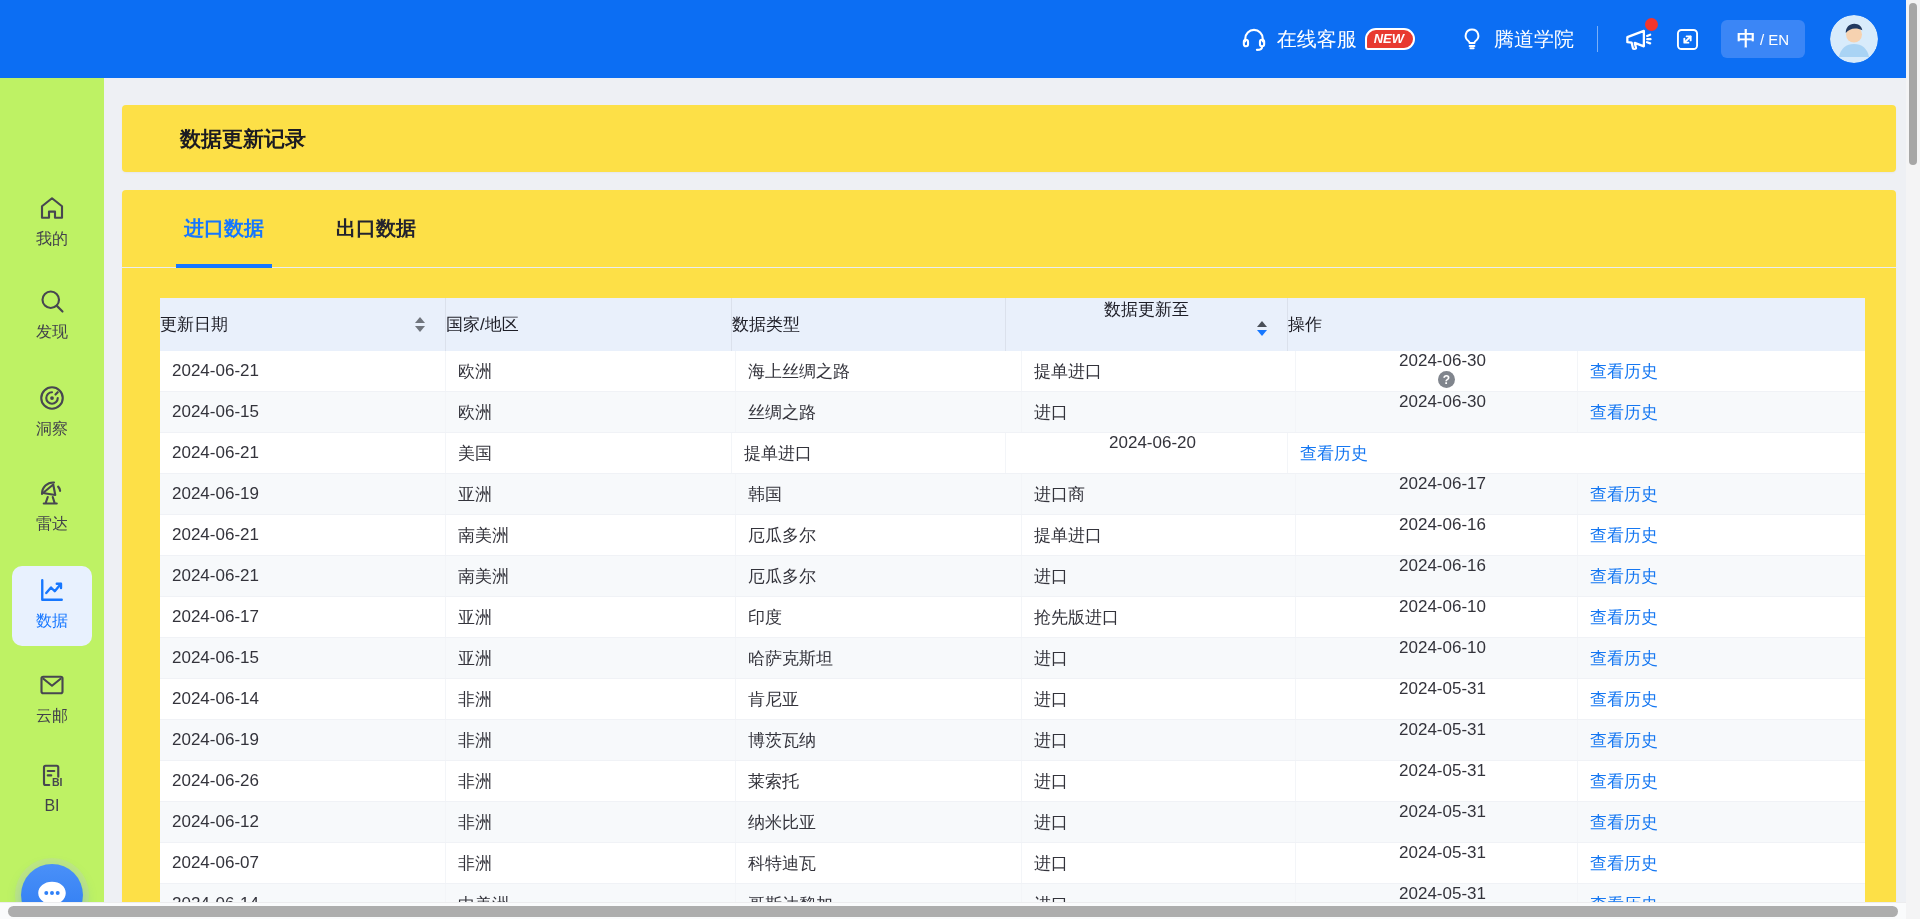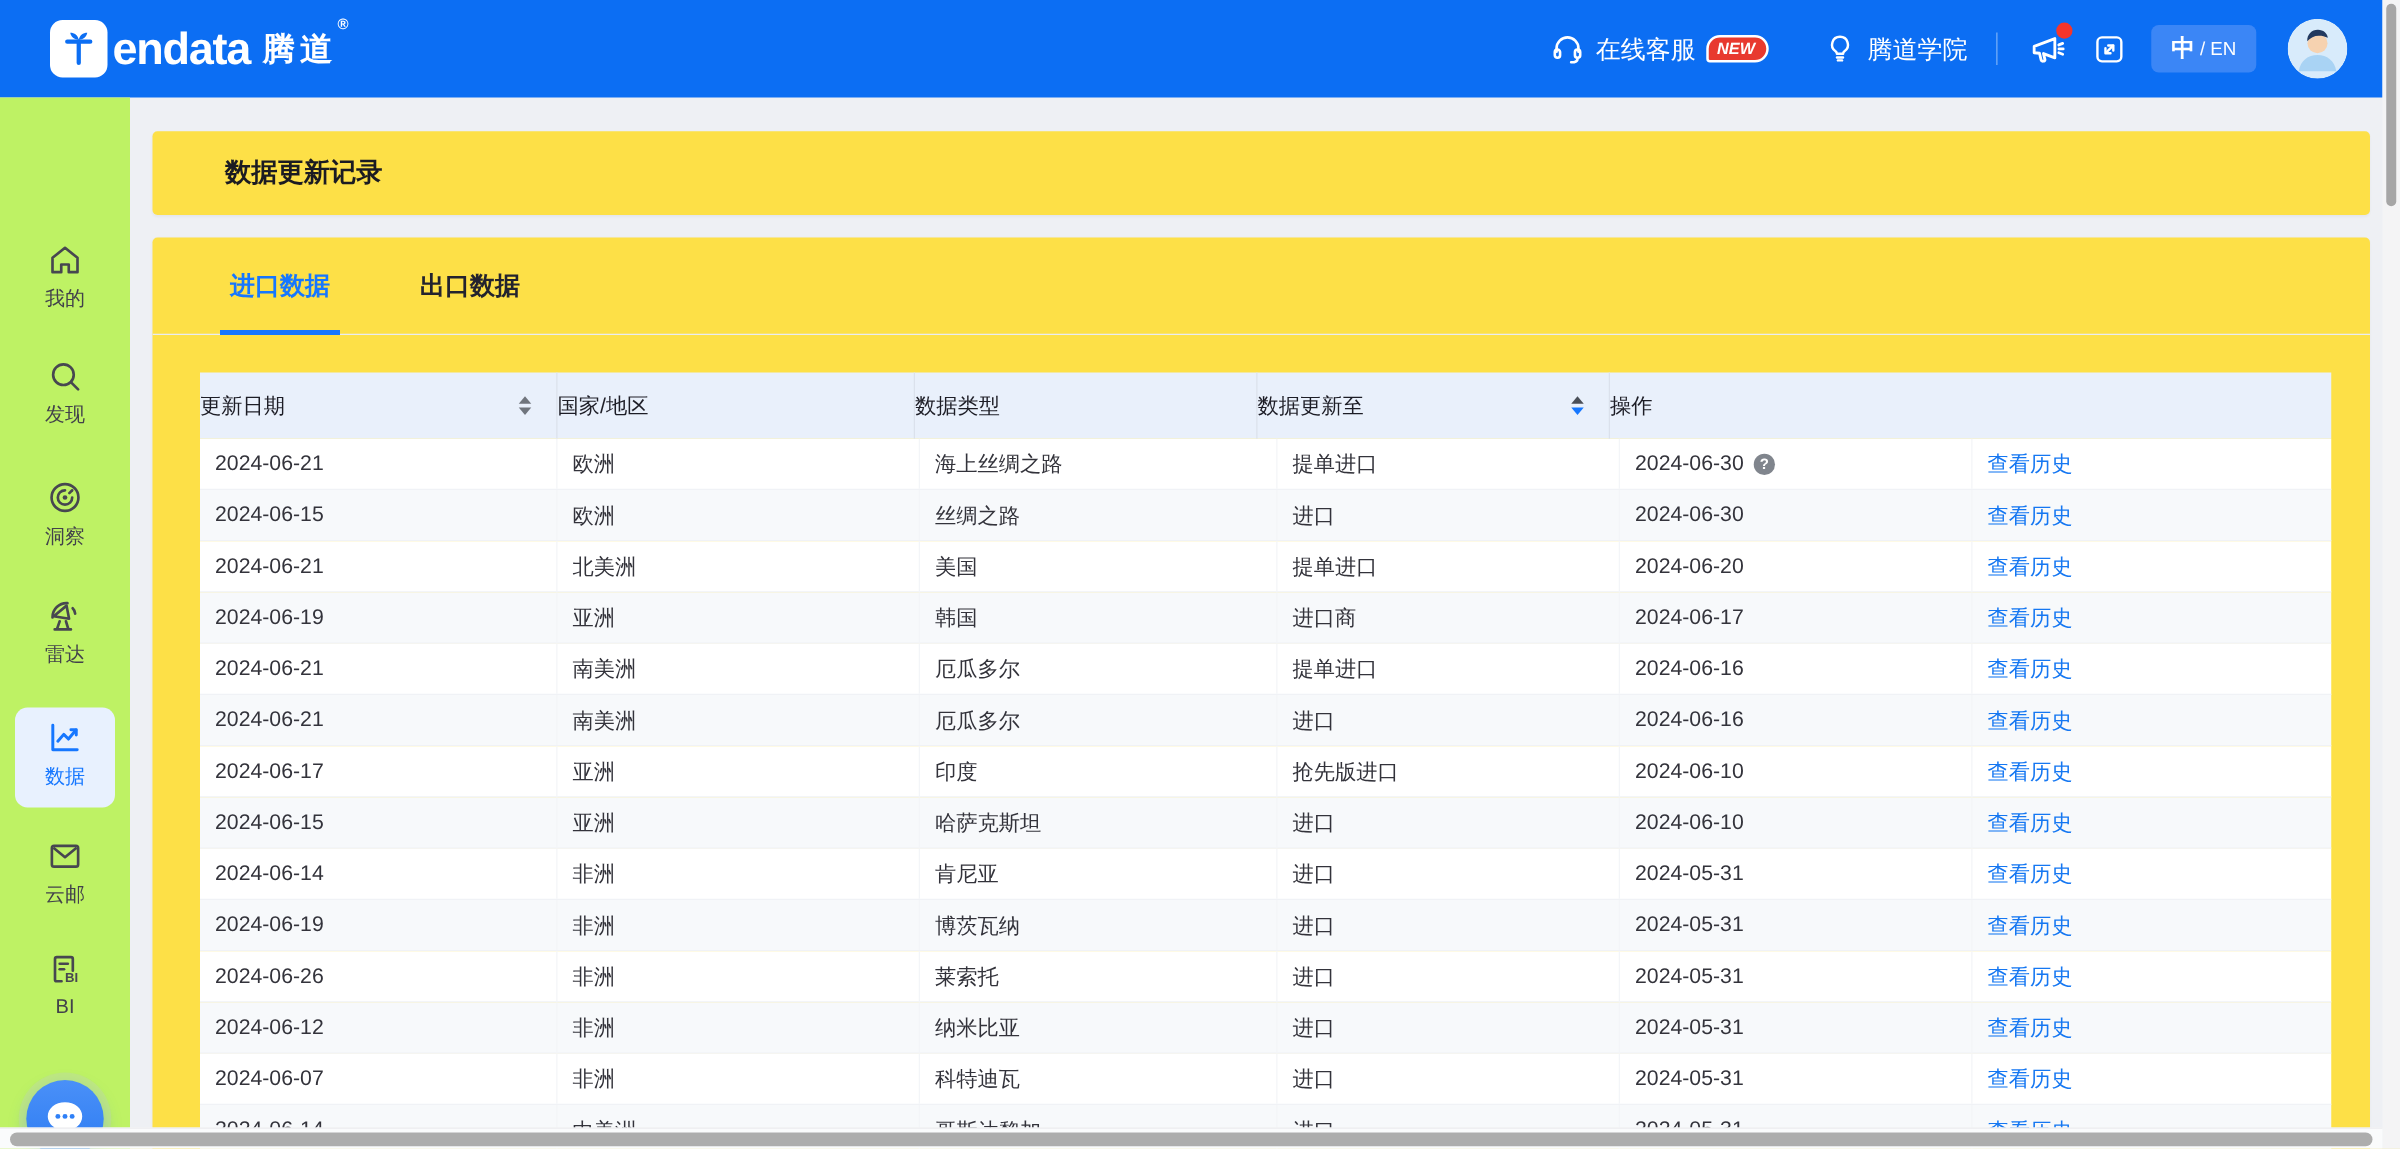--- a/index.html
+++ b/index.html
@@ -55,48 +55,36 @@
   .th:last-child { border-right:none;text-align:center; }
   .sorters { margin-left:auto; margin-right:20px; display:flex; flex-direction:column; gap:3px; cursor:pointer; }
   .caret-up { width:0; height:0; border-left:5px solid transparent; border-right:5px solid transparent; border-bottom:6px solid #70757d; }
   .caret-down { width:0; height:0; border-left:5px solid transparent; border-right:5px solid transparent; border-top:6px solid #70757d; }
   .sorters.desc .caret-up { border-bottom-color:#4a4f58; }
   .sorters.desc .caret-down { border-top-color:#1677ff; }
   .tr { display:flex; height:41px; border-bottom:1px solid #f0f2f6; background:#fff; }
   .tr:nth-child(even) { background:#f7f9fb; }
   .td { display:flex; align-items:center; padding-left:12px; color:#33333b; border-right:1px solid #f3f5f8; overflow:hidden; }
   .td:last-child { border-right:none; }
-  .c0 { width:286px; } .c1 { width:290px; } .c2 { width:286px; } .c3 { width:274px; } .c4 { width:282px; } .c5 { width:287px; }
+  .c0 { width:286px; } .c1 { width:290px; } .c2 { width:286px; } .c3 { width:274px; } .c4 { width:282px;flex-direction:column; } .c5 { width:287px; }
   .link { color:#1577f2; cursor:pointer; text-decoration:none; }
   .help { display:inline-flex; align-items:center; justify-content:center; width:17px; height:17px; border-radius:50%; background:#80858d; color:#fff; font-size:12px; font-weight:bold; margin-left:8px; cursor:pointer; flex:none; }
 
   
   .vscroll { position:absolute; right:0; top:0; width:14px; height:919px; background:#f4f4f5; }
   .vscroll-thumb { position:absolute; left:3px; top:3px; width:8px; height:162px; background:#a6a6a6; border-radius:4px; cursor:pointer; }
   .hscroll { position:absolute; left:0; top:902px; width:1906px; height:17px; background:#fafbfc; border-top:1px solid #ececee; z-index:20; }
   .hscroll-thumb { position:absolute; left:8px; top:3px; width:1890px; height:11px; background:#adadad; border-radius:6px; cursor:pointer; }
 </style>
 </head>
 <body>
 
 <div class="stage">
 
   <header class="top-bar">
-    <div class="logo-wrap">
-      <span class="logo-mark">
-        <svg width="34" height="34" viewBox="0 0 24 24" fill="none" stroke="#0c6ef3" stroke-width="2.4" stroke-linecap="round">
-          <line x1="12" y1="8" x2="12" y2="20"></line>
-            <line x1="5.5" y1="8" x2="18.5" y2="8"></line>
-          <path d="M12 7c-.5-2.6-2.4-4-4.8-4C7.6 5.4 9.4 6.8 12 7z" fill="#0c6ef3" stroke="none"></path>
-          <path d="M12 7c.5-2.6 2.4-4 4.8-4C16.4 5.4 14.6 6.8 12 7z" fill="#0c6ef3" stroke="none"></path>
-        </svg>
-      </span>
-      <span class="logo-text">endata</span>
-      <span class="logo-cn"><span>腾道</span><span class="logo-reg">®</span></span>
-    </div>
 
     <nav class="top-nav">
       <div class="nav-item">
         <svg width="28" height="28" viewBox="0 0 24 24" fill="none" stroke="#fff" stroke-width="1.8" stroke-linecap="round" stroke-linejoin="round">
           <path d="M4.5 14v-2.3a7.5 7.5 0 0 1 15 0V14"></path>
           <rect x="3.3" y="12.6" width="3.6" height="5.6" rx="1.7"></rect>
           <rect x="17.1" y="12.6" width="3.6" height="5.6" rx="1.7"></rect>
           <path d="M18.9 18.8c0 1.7-2.2 2.5-4.4 2.5"></path>
         </svg>
         <span>在线客服</span>
@@ -303,23 +291,20 @@
             </div>
     <div class="td c5">
               <a class="link">查看历史</a>
             </div>
   </div>
 
   <div class="tr">
     <div class="td c0">
               <span>2024-06-21</span>
             </div>
-    <div class="td c1">
-              <span>北美洲</span>
-            </div>
     <div class="td c2">
               <span>美国</span>
             </div>
     <div class="td c3">
               <span>提单进口</span>
             </div>
     <div class="td c4">
               <span>2024-06-20</span>
             </div>
     <div class="td c5">

